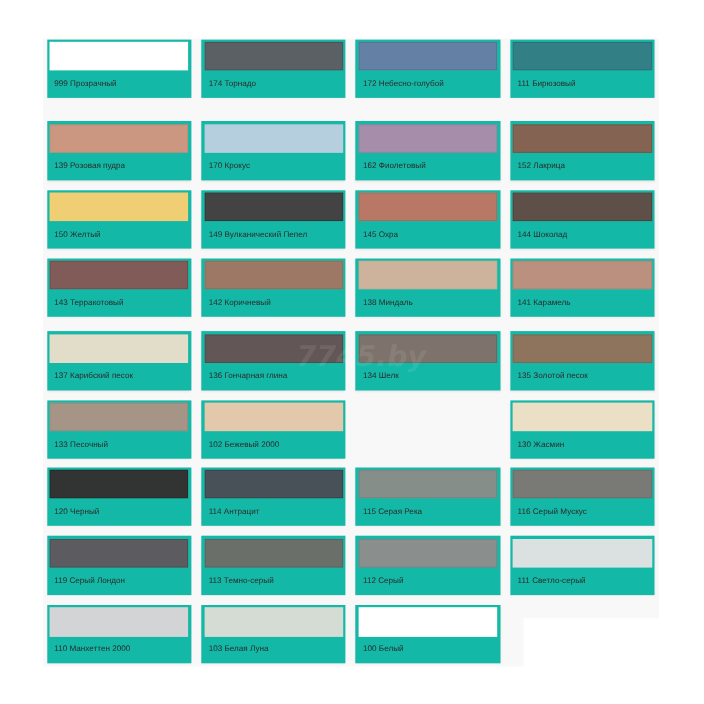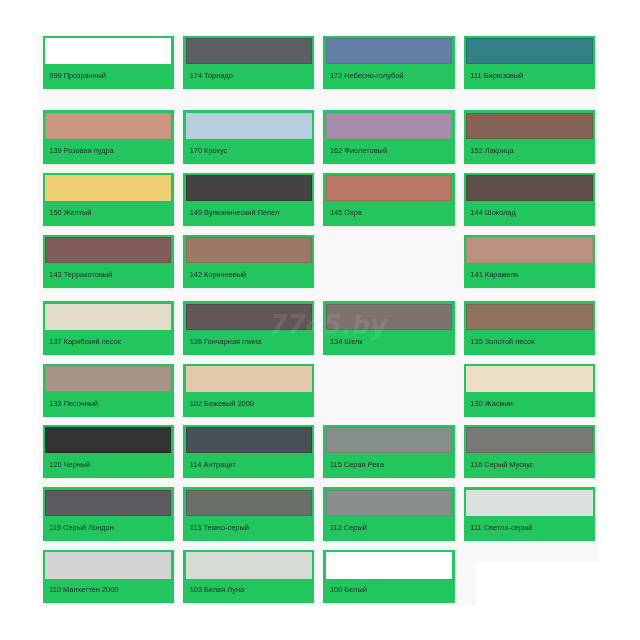--- a/index.html
+++ b/index.html
@@ -2,21 +2,21 @@
 <html><head>
 <meta charset="utf-8">
 <title>Color swatch catalogue</title>
 <style>
  html,body{margin:0;padding:0;}
  body{width:640px;height:640px;background:#ffffff;overflow:hidden;
    font-family:"Liberation Sans",sans-serif;-webkit-font-smoothing:antialiased;}
  .wrap{position:absolute;left:0;top:0;width:640px;height:640px;}
  .panel{position:absolute;left:38.8px;top:34.6px;width:559.9px;height:527.4px;background:#f8f8f9;}
  .panel-tail{position:absolute;left:38.8px;top:562px;width:437.5px;height:43.8px;background:#f8f8f9;}
- .card{position:absolute;width:131.4px;height:53.7px;background:#22c55e;
+ .card{position:absolute;width:131.4px;height:53.7px;background:#14b8a6;
    box-shadow:0 1px 2px rgba(0,0,0,.065);}
  .chip{position:absolute;left:2.6px;top:2.6px;
    width:126.20px;height:26.3px;}
  .cap{position:absolute;left:6.7px;top:35.7px;
    font-size:7.4px;line-height:9px;color:#2b2b2b;white-space:nowrap;transform:translateZ(0);}
  .wm{position:absolute;left:269.5px;top:312px;font-size:26px;font-weight:700;
    color:rgba(255,255,255,.088);font-family:"DejaVu Sans",sans-serif;font-style:italic;
    white-space:nowrap;line-height:26px;}
 </style>
 </head>
@@ -73,20 +73,24 @@
    <div class="chip" style="background: rgb(95, 79, 73); box-shadow: rgba(0, 0, 0, 0.15) 0px 0px 0px 1px inset;"></div>
    <div class="cap">144 Шоколад</div>
   </div>
   <div class="card" style="left:42.60px;top:234.50px">
    <div class="chip" style="background: rgb(129, 91, 87); box-shadow: rgba(0, 0, 0, 0.125) 0px 0px 0px 1px inset;"></div>
    <div class="cap">143 Терракотовый</div>
   </div>
   <div class="card" style="left:183.00px;top:234.50px">
    <div class="chip" style="background: rgb(157, 121, 101); box-shadow: rgba(0, 0, 0, 0.094) 0px 0px 0px 1px inset;"></div>
    <div class="cap">142 Коричневый</div>
+  </div>
+  <div class="card" style="left:323.30px;top:234.50px">
+   <div class="chip" style="background: rgb(206, 179, 156); box-shadow: rgba(0, 0, 0, 0.027) 0px 0px 0px 1px inset;"></div>
+   <div class="cap">138 Миндаль</div>
   </div>
   <div class="card" style="left:463.80px;top:234.50px">
    <div class="chip" style="background: rgb(187, 144, 126); box-shadow: rgba(0, 0, 0, 0.063) 0px 0px 0px 1px inset;"></div>
    <div class="cap">141 Карамель</div>
   </div>
   <div class="card" style="left:42.60px;top:301.00px">
    <div class="chip" style="background: rgb(225, 221, 200);"></div>
    <div class="cap">137 Карибский песок</div>
   </div>
   <div class="card" style="left:183.00px;top:301.00px">

